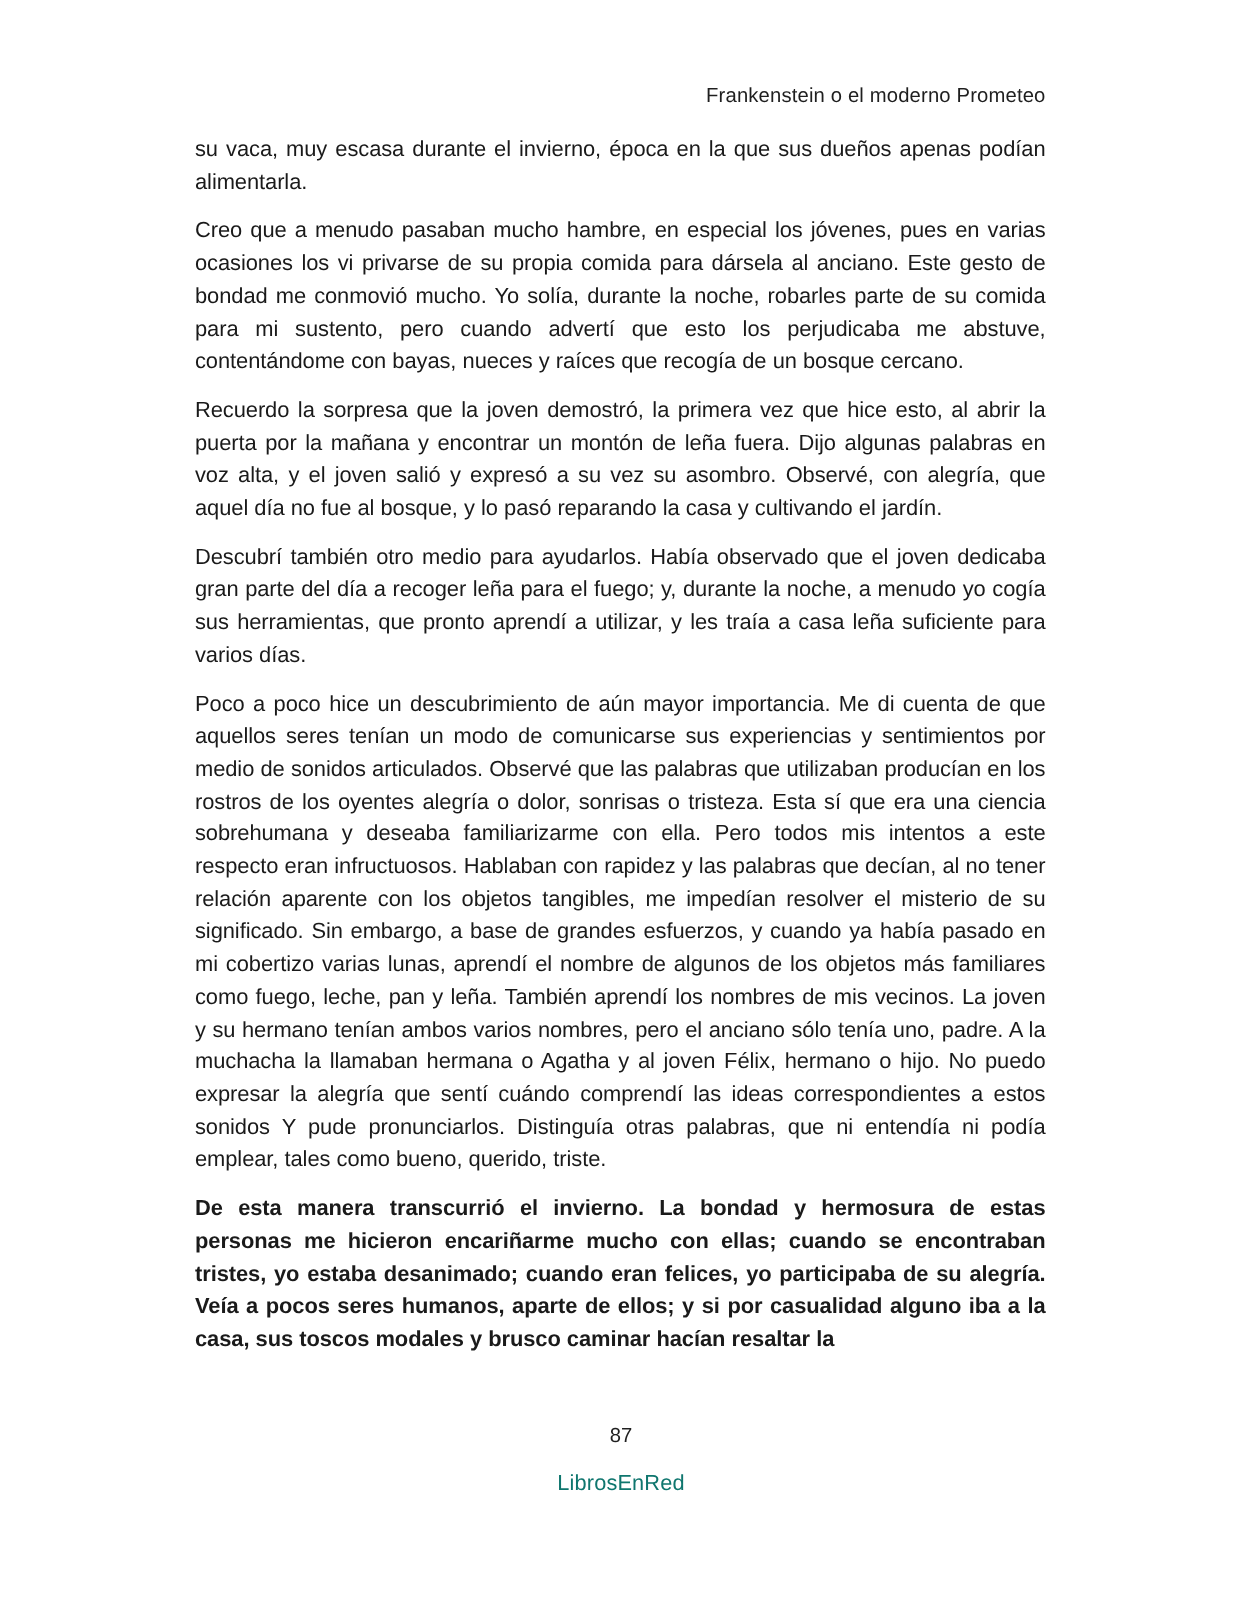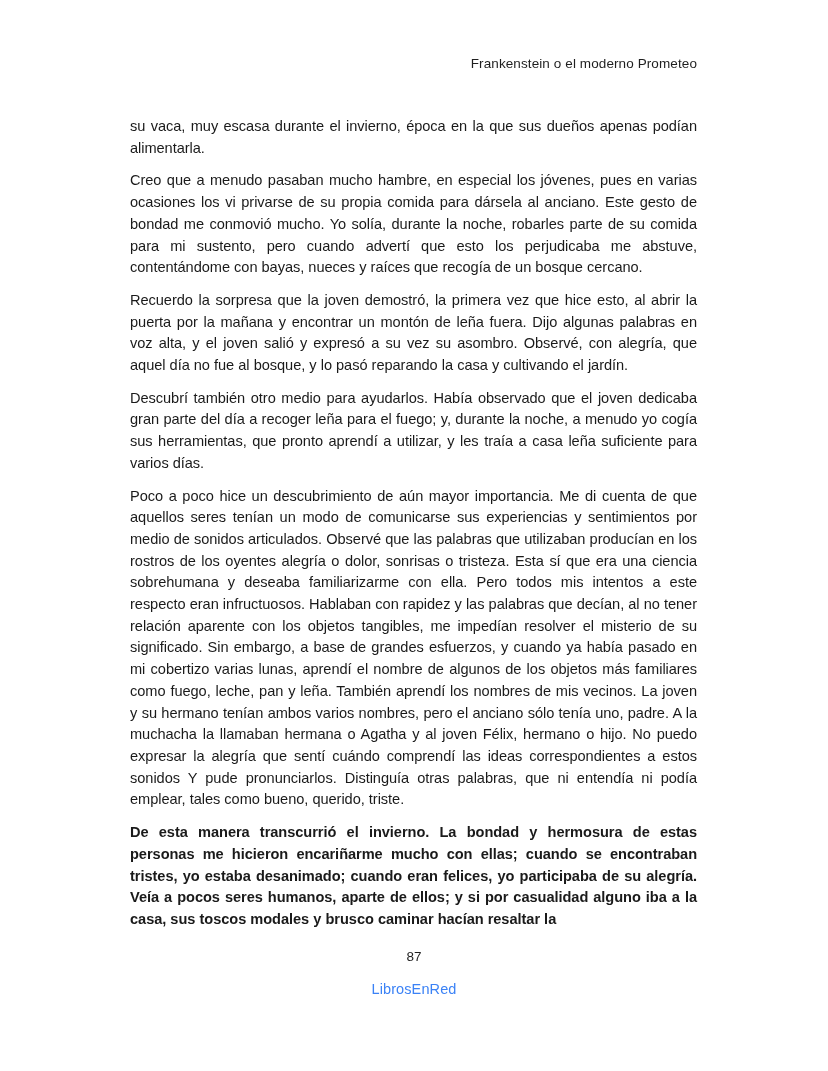--- a/index.html
+++ b/index.html
@@ -35,21 +35,21 @@
     letter-spacing: 0.1px;
     color: #1f1f1f;
     line-height: 18px;
     white-space: nowrap;
   }
 
   
   .text-column {
     position: absolute;
     left: 130px;
-    top: 116px;
+    top: 90px;
     width: 567px;
   }
 
   .para {
     margin: 0 0 11px 0;
     font-size: 14.6px;
     line-height: 21.7px;
     text-align: justify;
     text-justify: inter-word;
     color: #1a1a1a;
@@ -73,21 +73,21 @@
   }
   .page-number {
     font-size: 13.5px;
     line-height: 18px;
     color: #1f1f1f;
     margin: 0;
   }
   .imprint {
     font-size: 14.5px;
     line-height: 20px;
-    color: #3b82f6;
+    color: #0f766e;
     margin: 13px 0 0 0;
     letter-spacing: 0.1px;
   }
 </style>
 </head>
 <body>
 
 <div class="page">
 
   <div class="running-head">Frankenstein o el moderno Prometeo</div>

